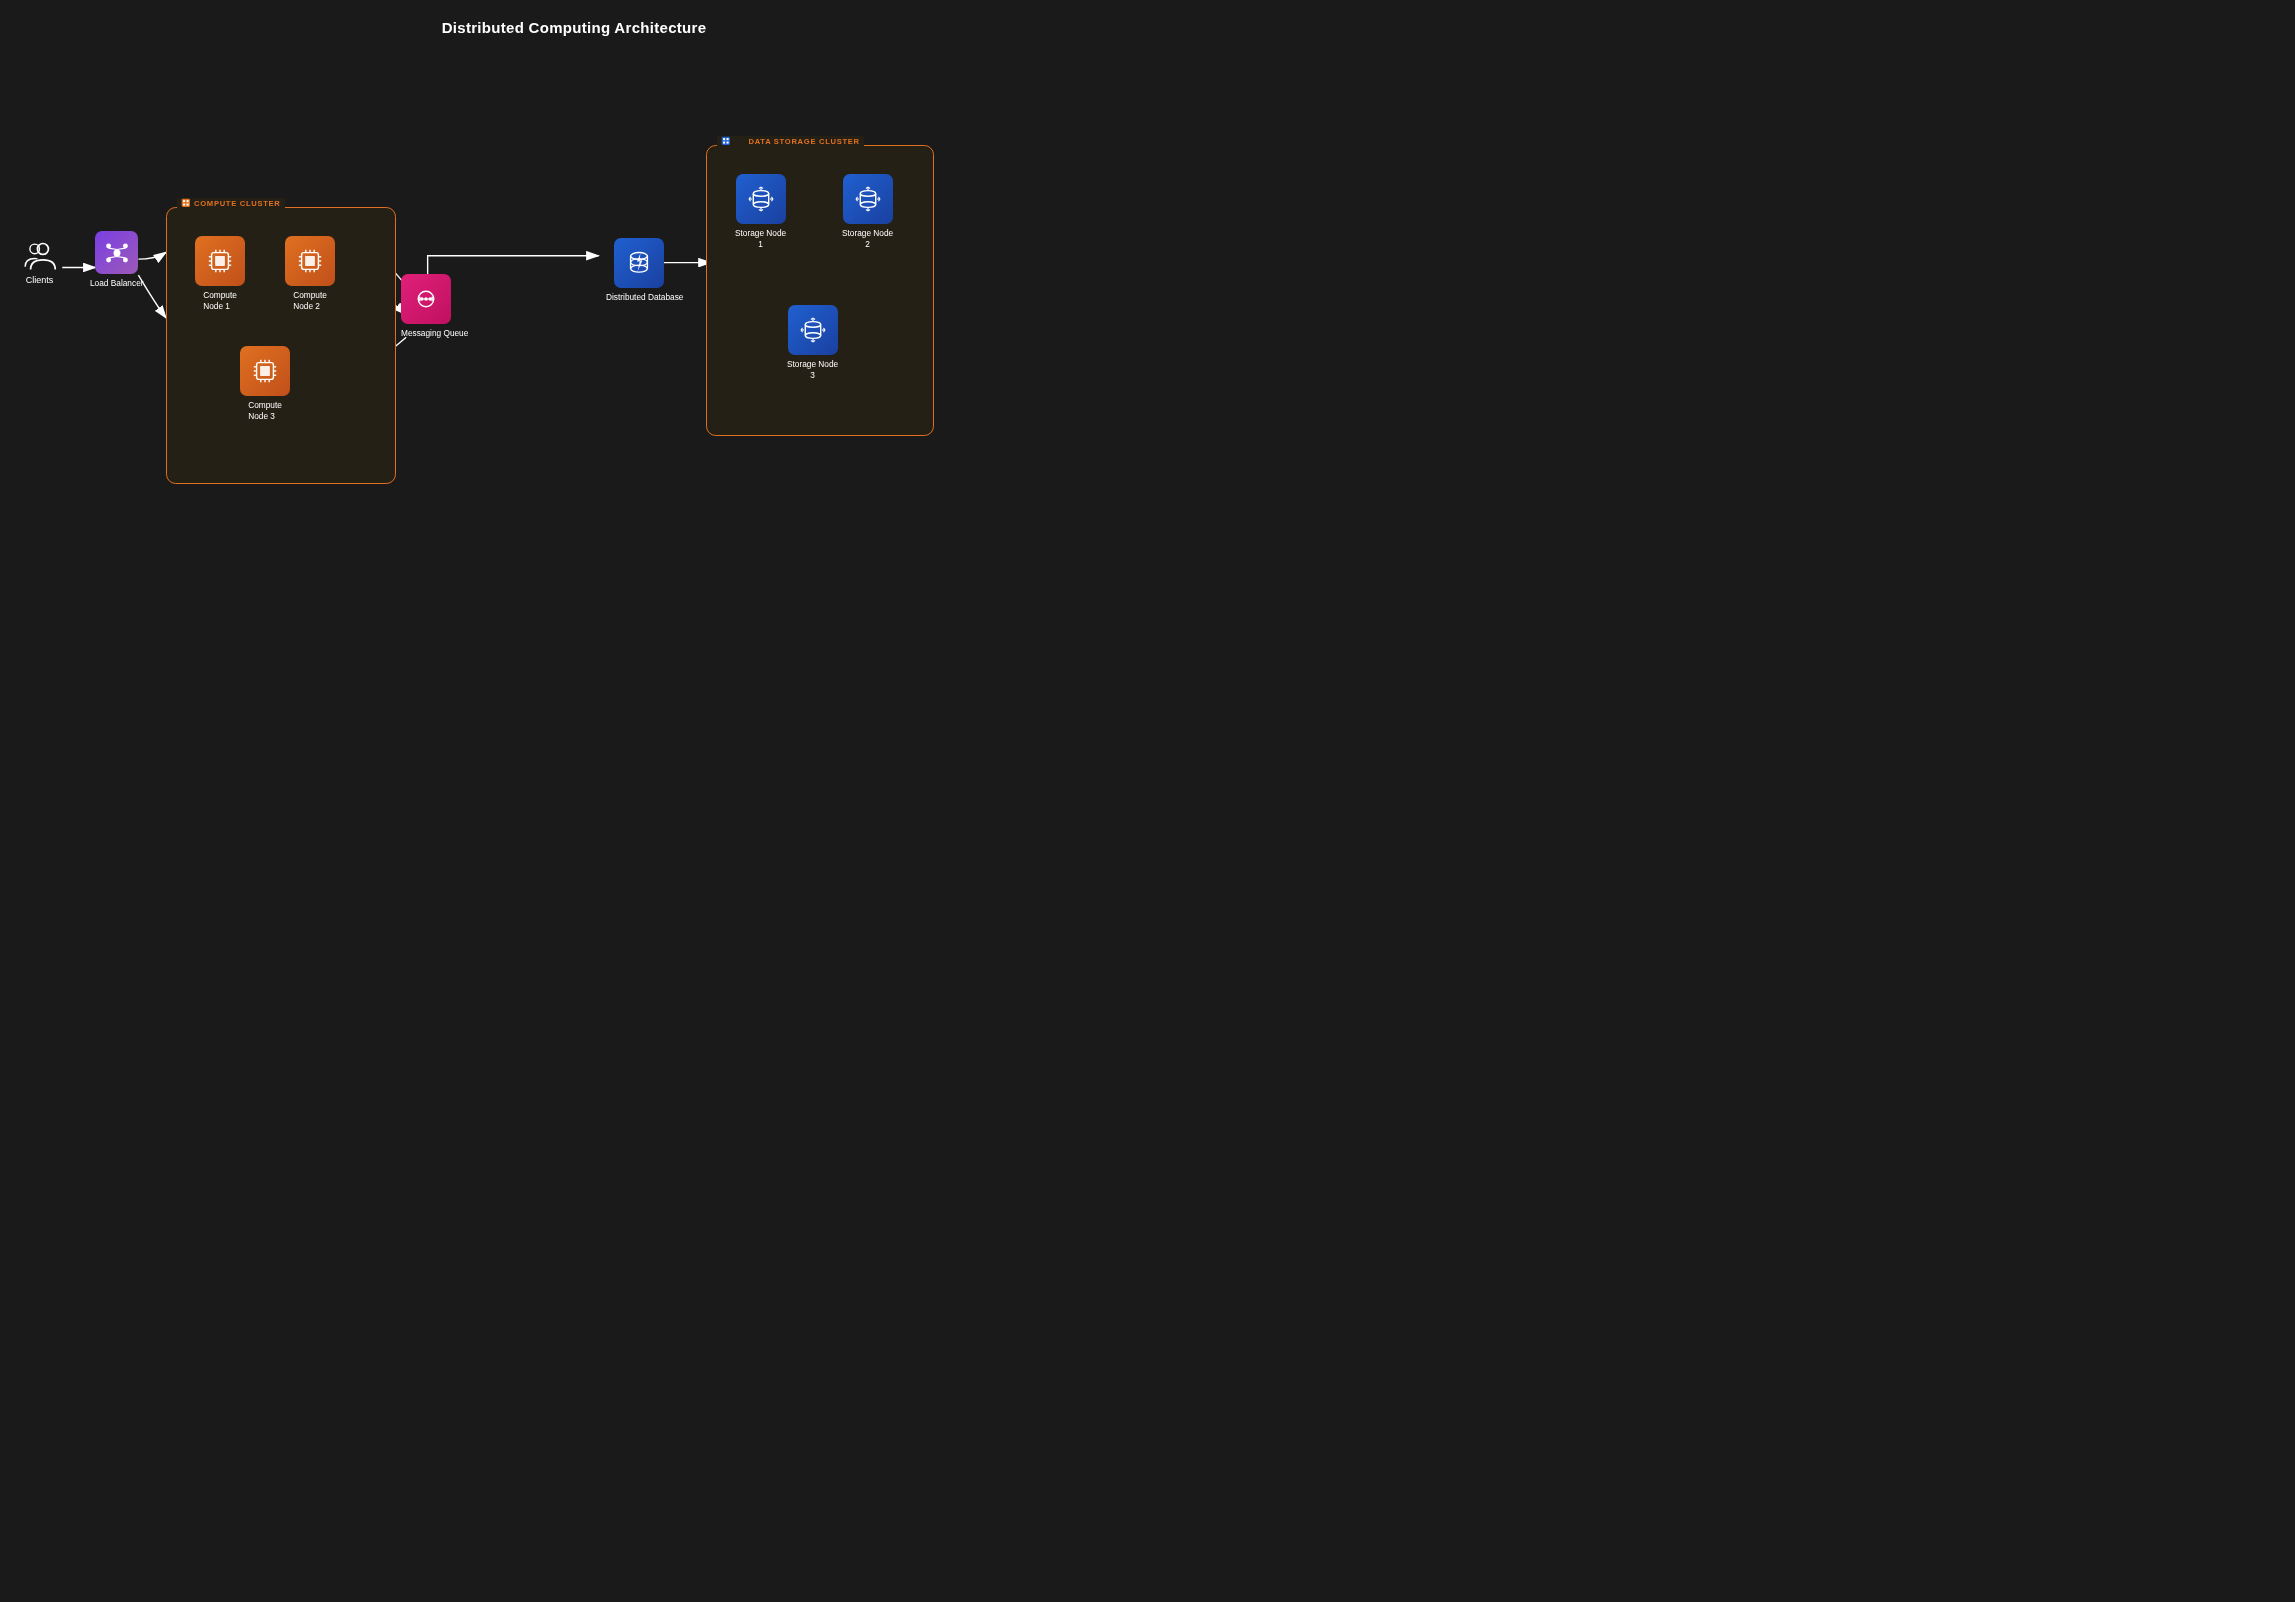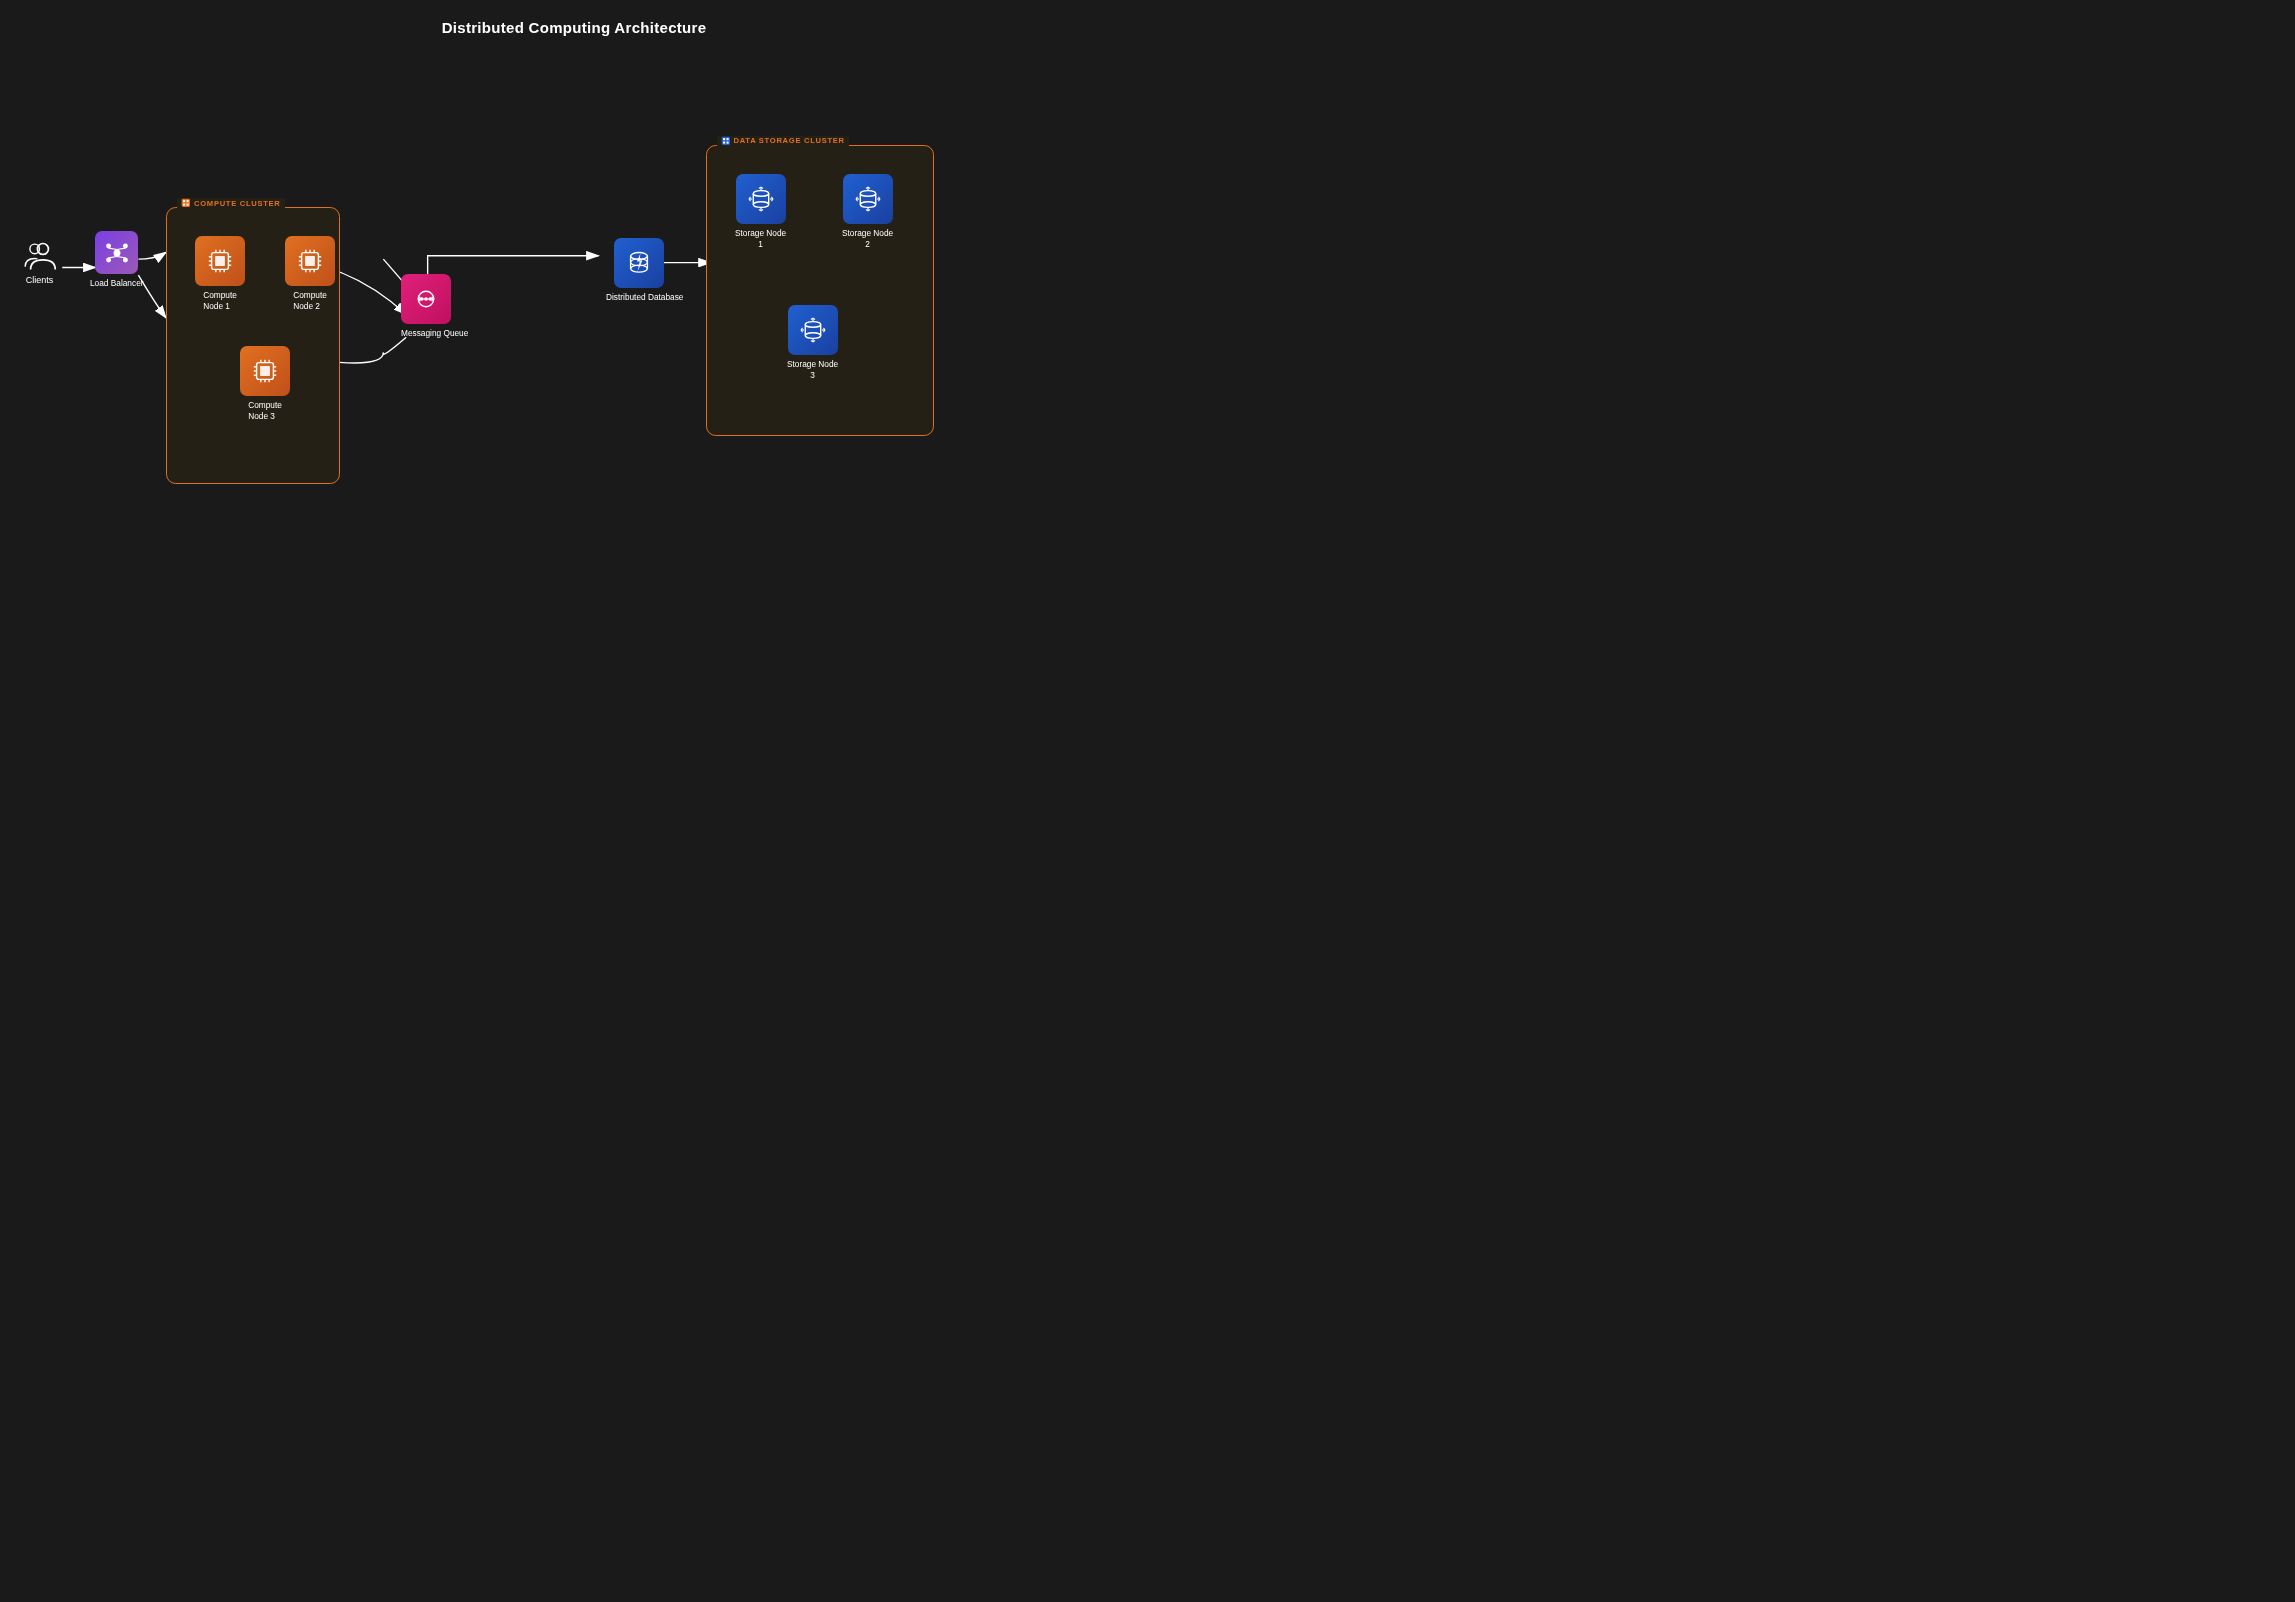--- a/index.html
+++ b/index.html
@@ -70,21 +70,21 @@
       margin-top: 4.2px;
       text-align: center;
       line-height: 1.3;
     }
 
     
     .compute-cluster {
       position: absolute;
       left: 166px;
       top: 152px;
-      width: 174px;
+      width: 230px;
       height: 277px;
       border: 1.4px solid #e07020;
       border-radius: 9.7px;
       background: #252015;
     }
     .cluster-label {
       position: absolute;
       top: -9.7px;
       left: 9.7px;
       background: #252015;
@@ -192,22 +192,22 @@
       position: absolute;
       top: -9.7px;
       left: 9.7px;
       background: #252015;
       padding: 0 4.2px;
       color: #e07020;
       font-size: 7.6px;
       font-weight: bold;
       letter-spacing: 0.7px;
       display: flex;
-      align-items: flex-start;
-      gap: 3px;
+      align-items: center;
+      gap: 18px;
     }
 
     .storage-node {
       position: absolute;
       display: flex;
       flex-direction: column;
       align-items: center;
     }
     .storage-box {
       width: 50px;

